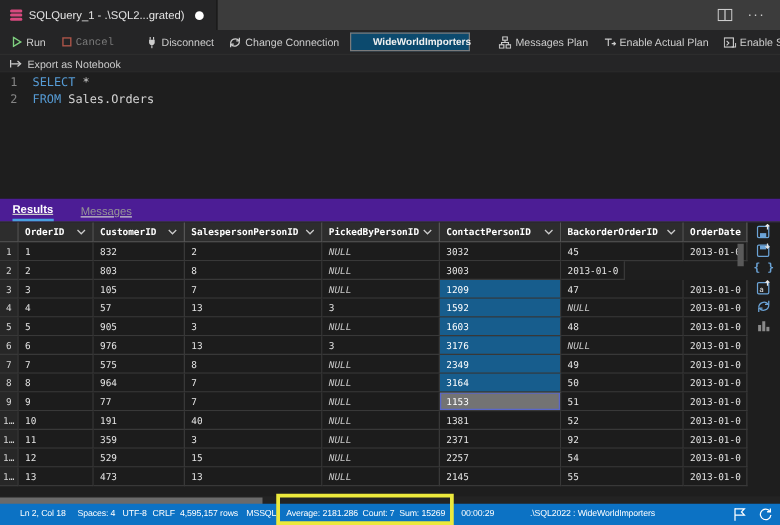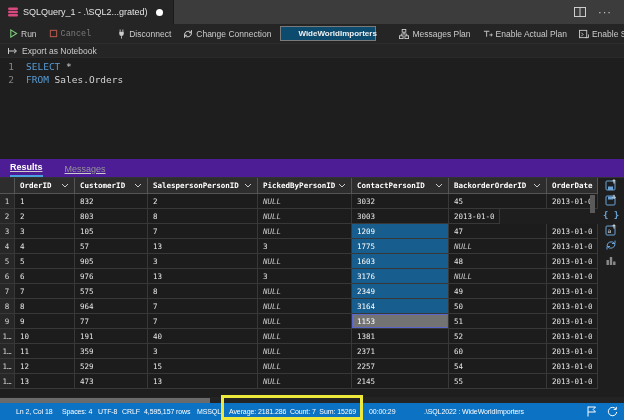--- a/index.html
+++ b/index.html
@@ -275,21 +275,21 @@
           <div class="g-cell sel" style="width:97px">1209</div>
           <div class="g-cell" style="width:98px">47</div>
           <div class="g-cell" style="width:51px">2013-01-0</div>
         </div>
         <div class="g-row">
           <div class="g-cell rn" style="width:15px">4</div>
           <div class="g-cell" style="width:60px">4</div>
           <div class="g-cell" style="width:73px">57</div>
           <div class="g-cell" style="width:110px">13</div>
           <div class="g-cell" style="width:94px">3</div>
-          <div class="g-cell sel" style="width:97px">1775</div>
+          <div class="g-cell sel" style="width:97px">1592</div>
           <div class="g-cell nul" style="width:98px">NULL</div>
           <div class="g-cell" style="width:51px">2013-01-0</div>
         </div>
         <div class="g-row">
           <div class="g-cell rn" style="width:15px">5</div>
           <div class="g-cell" style="width:60px">5</div>
           <div class="g-cell" style="width:73px">905</div>
           <div class="g-cell" style="width:110px">3</div>
           <div class="g-cell nul" style="width:94px">NULL</div>
           <div class="g-cell sel" style="width:97px">1603</div>
@@ -346,21 +346,21 @@
           <div class="g-cell" style="width:98px">52</div>
           <div class="g-cell" style="width:51px">2013-01-0</div>
         </div>
         <div class="g-row">
           <div class="g-cell rn" style="width:15px">1…</div>
           <div class="g-cell" style="width:60px">11</div>
           <div class="g-cell" style="width:73px">359</div>
           <div class="g-cell" style="width:110px">3</div>
           <div class="g-cell nul" style="width:94px">NULL</div>
           <div class="g-cell" style="width:97px">2371</div>
-          <div class="g-cell" style="width:98px">60</div>
+          <div class="g-cell" style="width:98px">92</div>
           <div class="g-cell" style="width:51px">2013-01-0</div>
         </div>
         <div class="g-row">
           <div class="g-cell rn" style="width:15px">1…</div>
           <div class="g-cell" style="width:60px">12</div>
           <div class="g-cell" style="width:73px">529</div>
           <div class="g-cell" style="width:110px">15</div>
           <div class="g-cell nul" style="width:94px">NULL</div>
           <div class="g-cell" style="width:97px">2257</div>
           <div class="g-cell" style="width:98px">54</div>

